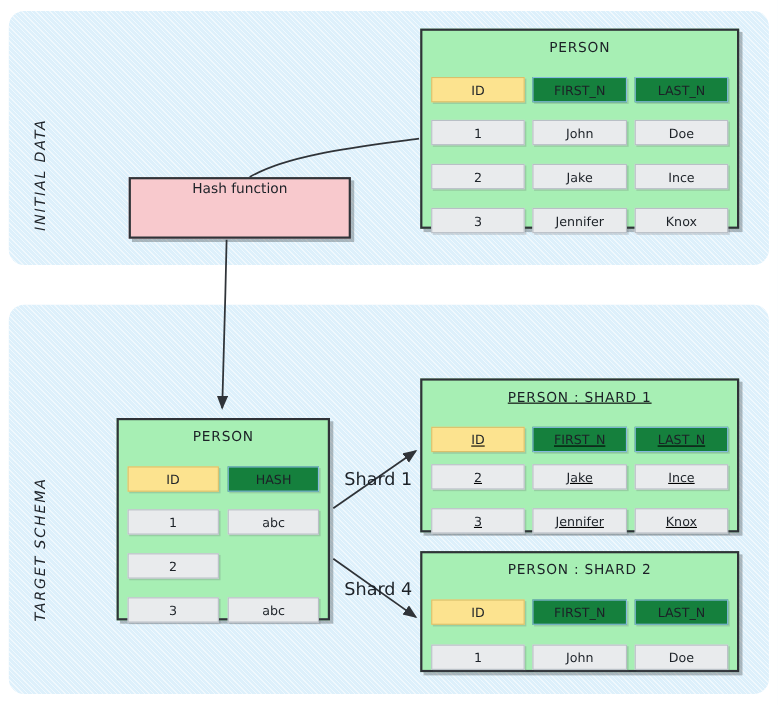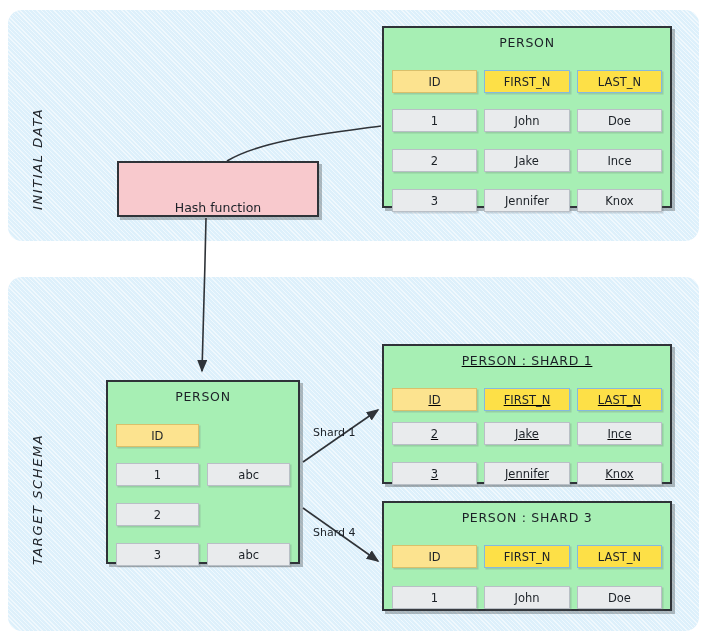--- a/index.html
+++ b/index.html
@@ -89,52 +89,52 @@
     text-align: center;
     font-size: 11.5px;
     color: #1c2127;
     border: 1px solid #b9bfc6;
     box-shadow: 1.5px 1.5px 0 rgba(90,96,102,0.22);
     background: #e9ebed;
     overflow: hidden;
     white-space: nowrap;
   }
   .cell.key    { background: #fce38f; border-color: #d9c06b; }
-  .cell.attr   { background: #fde047; border-color: #85b9de; }
+  .cell.attr   { background: #15803d; border-color: #85b9de; }
   .cell.data   { background: #e9ebed; }
 
   
   .c3 .cell { width: 31.5%; }
   
   .c2 .cell { width: 47.5%; }
 
   
   .proc-box {
     position: absolute;
     background: #f8c9cd;
     border: 2px solid #2f3338;
     box-shadow: 3px 3px 0 rgba(50,55,60,0.32);
     box-sizing: border-box;
     display: flex;
-    align-items: flex-end;
+    align-items: flex-start;
     justify-content: center;
     font-size: 12.5px;
     color: #1c2127;
   }
 
   
   .connector-layer {
     position: absolute;
     left: 0; top: 0;
     width: 707px; height: 641px;
     pointer-events: none;
   }
   .edge-label {
     position: absolute;
-    font-size: 11px;
+    font-size: 16px;
     color: #1c2127;
     white-space: nowrap;
   }
 </style>
 </head>
 <body>
 
 <div id="canvas">
 
   <div class="section-panel" id="panel-initial"></div>
@@ -173,20 +173,21 @@
 
   <div class="proc-box" id="box-hash" style="left:117px; top:161px; width:202px; height:56px;">
     <span>Hash function</span>
   </div>
 
   <div class="db-table c2" id="tbl-person-hash" style="left:106px; top:380px; width:194px; height:184px;">
     <div class="db-title">PERSON</div>
 
     <div class="db-row header-row">
       <div class="cell key">ID</div>
+      <div class="cell attr">HASH</div>
     </div>
 
     <div class="db-row" style="margin-top:16px;">
       <div class="cell data">1</div>
       <div class="cell data">abc</div>
     </div>
 
     <div class="db-row" style="margin-top:17px;">
       <div class="cell data">2</div>
     </div>
@@ -213,21 +214,21 @@
     </div>
 
     <div class="db-row" style="margin-top:17px;">
       <div class="cell data">3</div>
       <div class="cell data">Jennifer</div>
       <div class="cell data">Knox</div>
     </div>
   </div>
 
   <div class="db-table c3" id="tbl-shard2" style="left:382px; top:501px; width:290px; height:110px;">
-    <div class="db-title">PERSON : SHARD 3</div>
+    <div class="db-title">PERSON : SHARD 2</div>
 
     <div class="db-row header-row">
       <div class="cell key">ID</div>
       <div class="cell attr">FIRST_N</div>
       <div class="cell attr">LAST_N</div>
     </div>
 
     <div class="db-row" style="margin-top:18px;">
       <div class="cell data">1</div>
       <div class="cell data">John</div>

